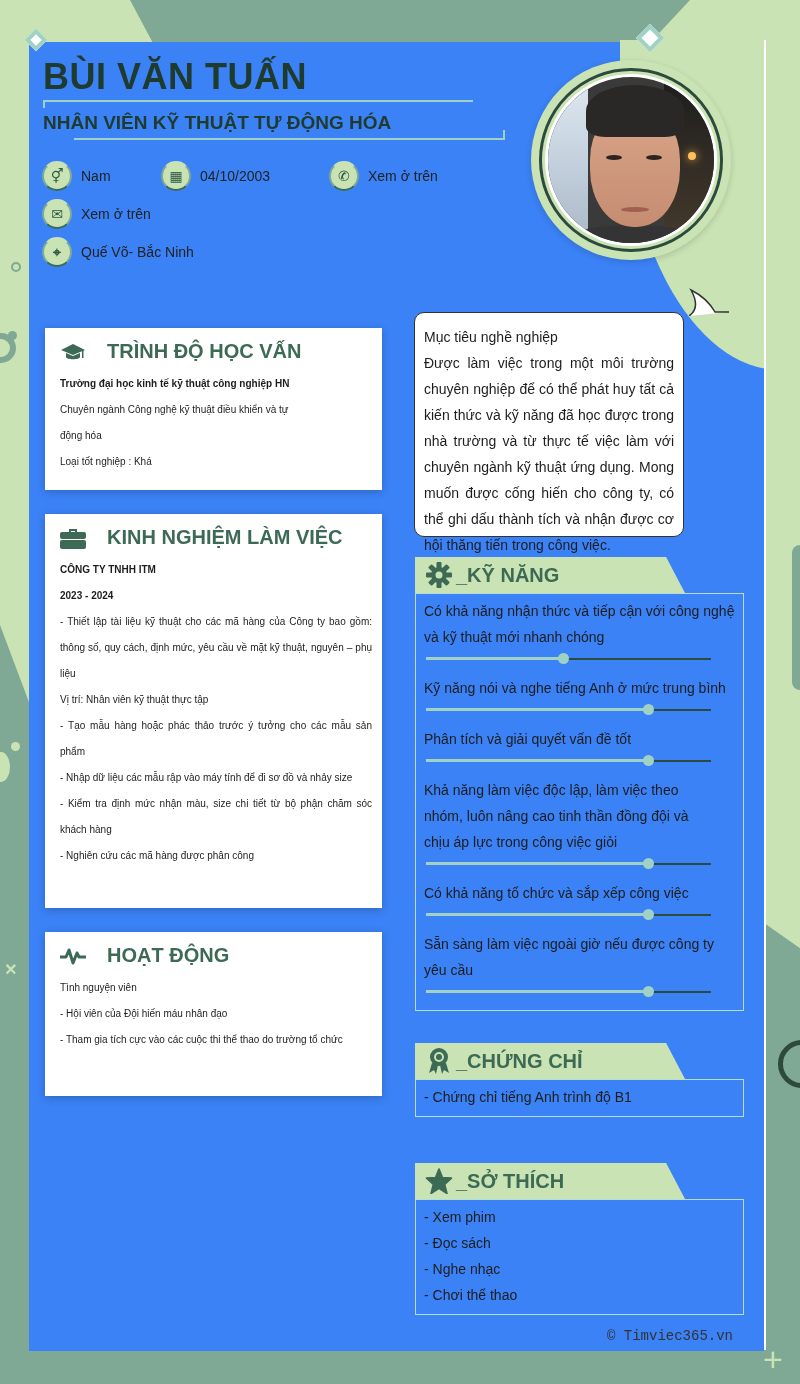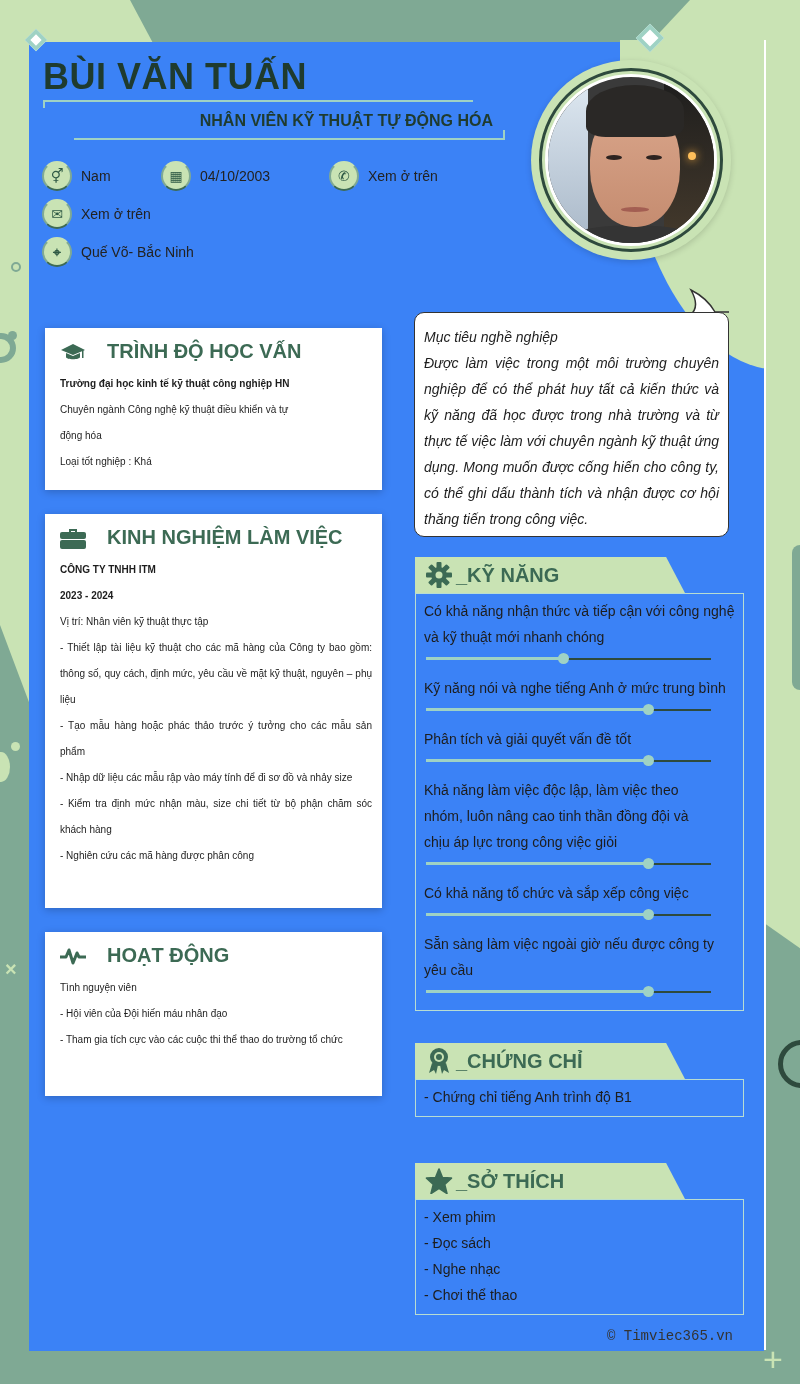--- a/index.html
+++ b/index.html
@@ -25,21 +25,21 @@
 
     
     .page { position: absolute; left: 29px; top: 42px; width: 735px; height: 1309px; background: #3b82f6; z-index: 1; }
 
     .cv-name { position: absolute; left: 14px; top: 14px; font-size: 36px; font-weight: bold; color: #1f3b2e; letter-spacing: 0.5px; }
     .title-wrap { position: absolute; left: 14px; top: 58px; width: 462px; height: 42px; }
     .title-top-line { position: absolute; left: 0; top: 0; width: 430px; height: 2px; background: #9fd2c4; }
     .title-top-tick { position: absolute; left: 0; top: 0; width: 2px; height: 8px; background: #9fd2c4; }
     .title-bot-line { position: absolute; left: 31px; top: 38px; width: 431px; height: 2px; background: #9fd2c4; }
     .title-bot-tick { position: absolute; left: 460px; top: 30px; width: 2px; height: 10px; background: #9fd2c4; }
-    .cv-title { position: absolute; left: 0; top: 12px; width: 450px; text-align: right; font-size: 16px; font-weight: bold; color: #1f3b2e; }
+    .cv-title { position: absolute; left: 0; top: 12px; width: 450px; text-align: left; font-size: 19px; font-weight: bold; color: #1f3b2e; }
 
     .info-item { position: absolute; display: flex; align-items: center; gap: 9px; font-size: 14px; color: #222; }
     .info-icon { width: 30px; height: 30px; border-radius: 50%; background: #c9e3b4; border: 2px solid #7fa994; border-top-color: transparent; border-bottom-color: #3e6b55; display: flex; align-items: center; justify-content: center; color: #2f5a45; font-size: 14px; font-weight: bold; }
 
     
     .avatar-wrap { position: absolute; left: 502px; top: 18px; width: 200px; height: 200px; border-radius: 50%; background: #c9e3b4; box-shadow: 0 2px 6px rgba(0,0,0,0.15); }
     .avatar-ring { position: absolute; left: 8px; top: 8px; width: 184px; height: 184px; border-radius: 50%; border: 3px solid #2e4a3d; }
     .avatar { position: absolute; left: 14px; top: 14px; width: 172px; height: 172px; border-radius: 50%; overflow: hidden; background: #3a3a3a; border: 3px solid #fff; }
     .av-bg-left { position: absolute; left: 0; top: 0; width: 40px; height: 100%; background: linear-gradient(180deg, #dfe9f2, #a9b8c8); }
     .av-bg-right { position: absolute; right: 0; top: 0; width: 50px; height: 100%; background: linear-gradient(180deg, #1d1d1d, #453a2c); }
@@ -52,21 +52,21 @@
 
     
     .card { position: absolute; left: 16px; width: 337px; background: #fff; box-shadow: 0 2px 8px rgba(0,0,0,0.22); padding: 12px 10px 12px 15px; }
     .card-head { display: flex; align-items: center; gap: 21px; margin-bottom: 8px; }
     .card-icon { width: 26px; height: 22px; display: flex; align-items: center; justify-content: center; color: #3c6a54; }
     .card-title { font-size: 20px; font-weight: bold; color: #3c6a54; }
     .line { font-size: 10px; line-height: 26px; color: #1d1d1d; text-align: justify; }
     .bold { font-weight: bold; }
 
     
-    .objective { position: absolute; left: 385px; top: 270px; width: 315px; height: 225px; border: 1.5px solid #333; border-radius: 10px; padding: 11px 9px 8px 9px; background: #fff; font-style: italic; }
+    .objective { position: absolute; left: 385px; top: 270px; width: 270px; height: 225px; border: 1.5px solid #333; border-radius: 10px; padding: 11px 9px 8px 9px; background: #fff; }
     .objective-tail { position: absolute; left: 660px; top: 246px; width: 40px; height: 28px; }
     .obj-line { font-size: 14px; line-height: 26px; text-align: justify; text-align-last: left; }
 
     
     .rsec { position: absolute; left: 386px; width: 329px; }
     .rsec-head { position: relative; height: 36px; width: 270px; background: #c9e3b4; clip-path: polygon(0 0, 93% 0, 100% 100%, 0 100%); display: flex; align-items: center; padding-left: 9px; gap: 2px; }
     .rsec-icon { width: 30px; height: 28px; display: flex; align-items: center; justify-content: center; color: #3c6a54; }
     .rsec-title { font-size: 20px; font-weight: bold; color: #3c6a54; }
     .rsec-body { border: 1.5px solid #b8ddd2; padding: 4px 8px 6px 8px; }
     .skill-label { font-size: 14px; line-height: 26px; }
@@ -160,22 +160,22 @@
         <svg width="26" height="22" viewBox="0 0 26 22">
             <path d="M9 2 H17 V5 H15 V4 H11 V5 H9 Z" fill="#3c6a54"></path>
             <rect x="0" y="5" width="26" height="7" rx="2" fill="#3c6a54"></rect>
             <rect x="0" y="13" width="26" height="9" rx="2" fill="#3c6a54"></rect>
           </svg>
       </span>
       <span class="card-title">KINH NGHIỆM LÀM VIỆC</span>
     </div>
     <div class="line bold">CÔNG TY TNHH ITM</div>
     <div class="line bold">2023 - 2024</div>
+    <div class="line">- Thiết lập tài liệu kỹ thuật cho các mã hàng của Công ty bao gồm: thông số, quy cách, định mức, yêu cầu về mặt kỹ thuật, nguyên – phụ liệu</div>
     <div class="line">Vị trí: Nhân viên kỹ thuật thực tập</div>
-    <div class="line">- Thiết lập tài liệu kỹ thuật cho các mã hàng của Công ty bao gồm: thông số, quy cách, định mức, yêu cầu về mặt kỹ thuật, nguyên – phụ liệu</div>
     <div class="line">- Tạo mẫu hàng hoặc phác thảo trước ý tưởng cho các mẫu sản phẩm</div>
     <div class="line">- Nhập dữ liệu các mẫu rập vào máy tính để đi sơ đồ và nhảy size</div>
     <div class="line">- Kiểm tra định mức nhận màu, size chi tiết từ bộ phận chăm sóc khách hàng</div>
     <div class="line">- Nghiên cứu các mã hàng được phân công</div>
   </div>
 
   <div class="card" style="top:890px; height:164px;">
     <div class="card-head">
       <span class="card-icon">
         <svg width="26" height="20" viewBox="0 0 26 20">

